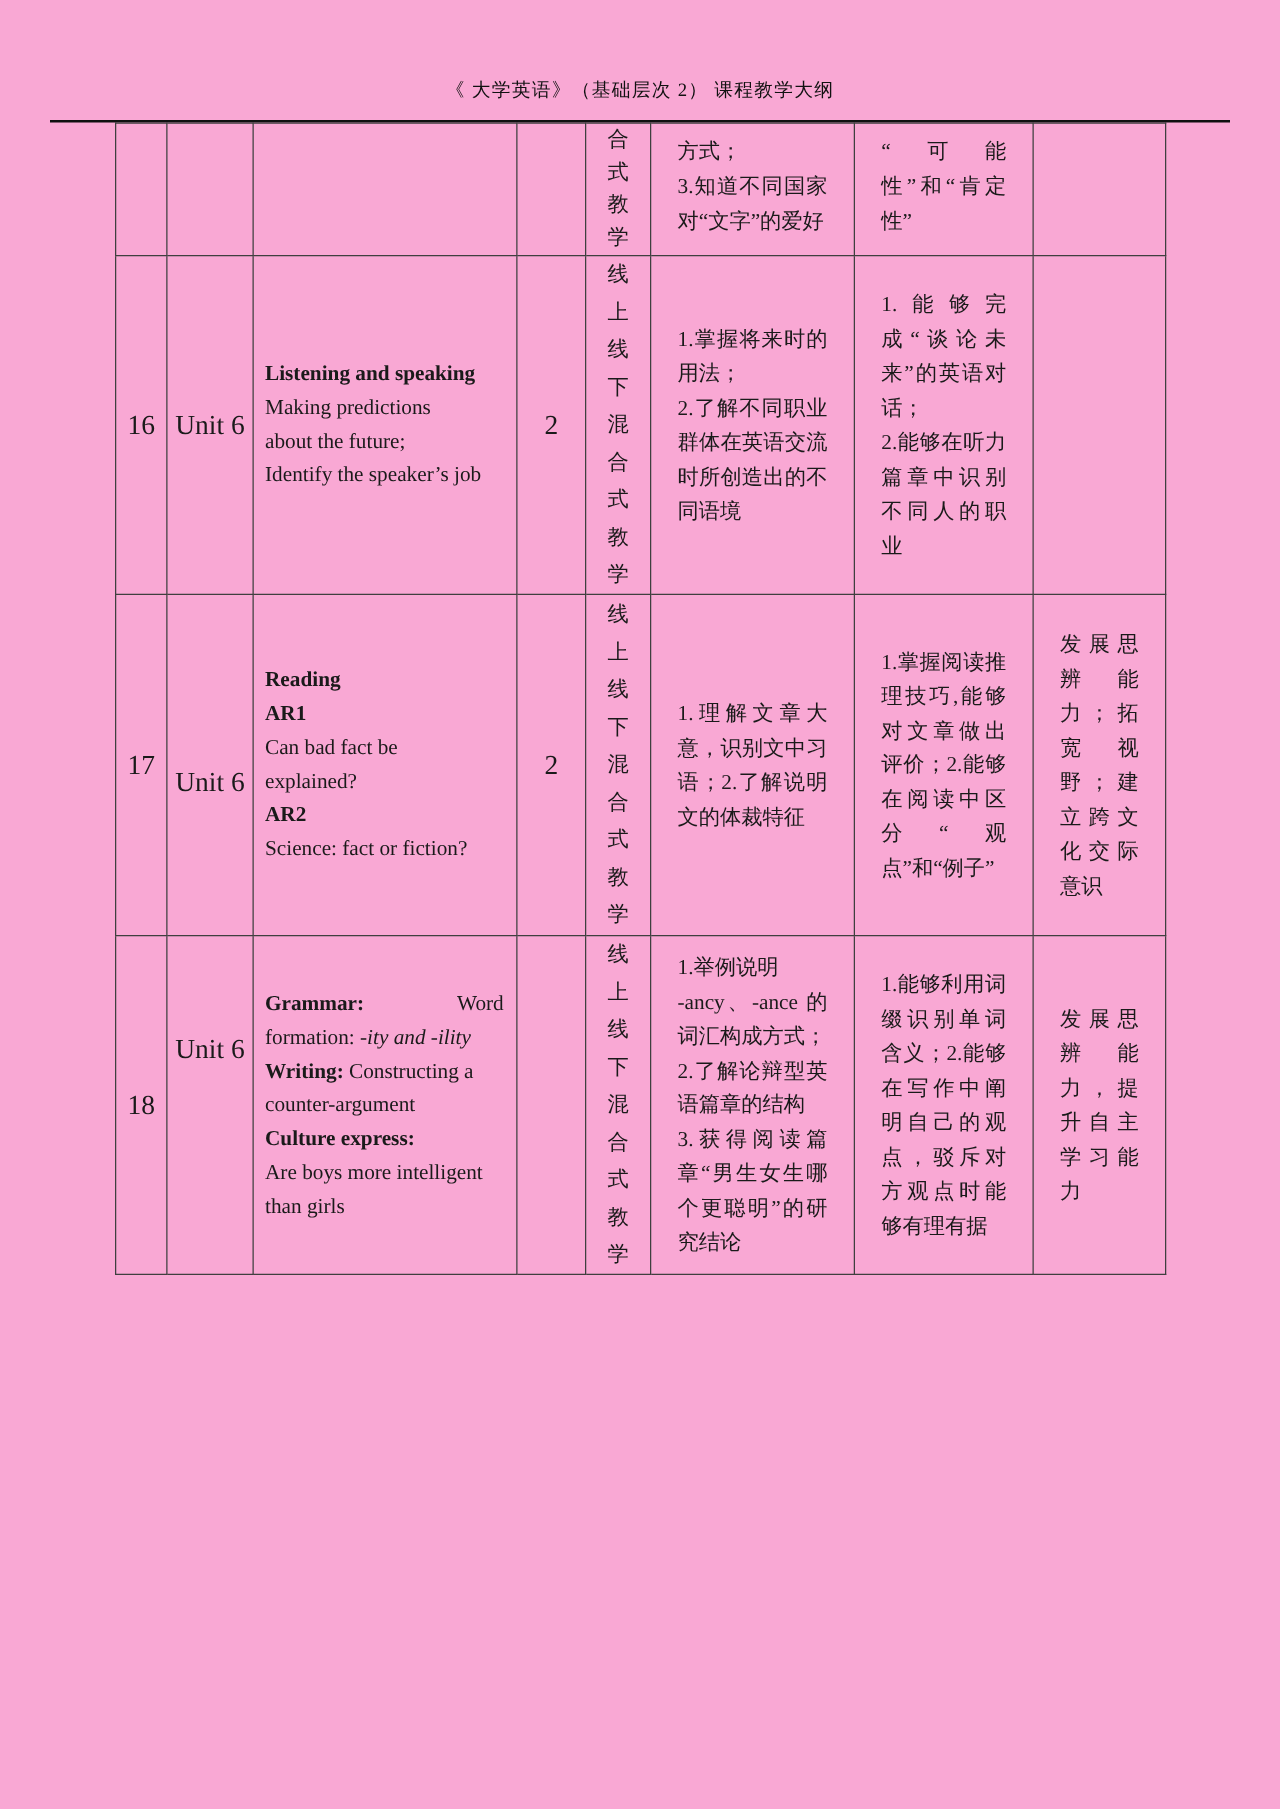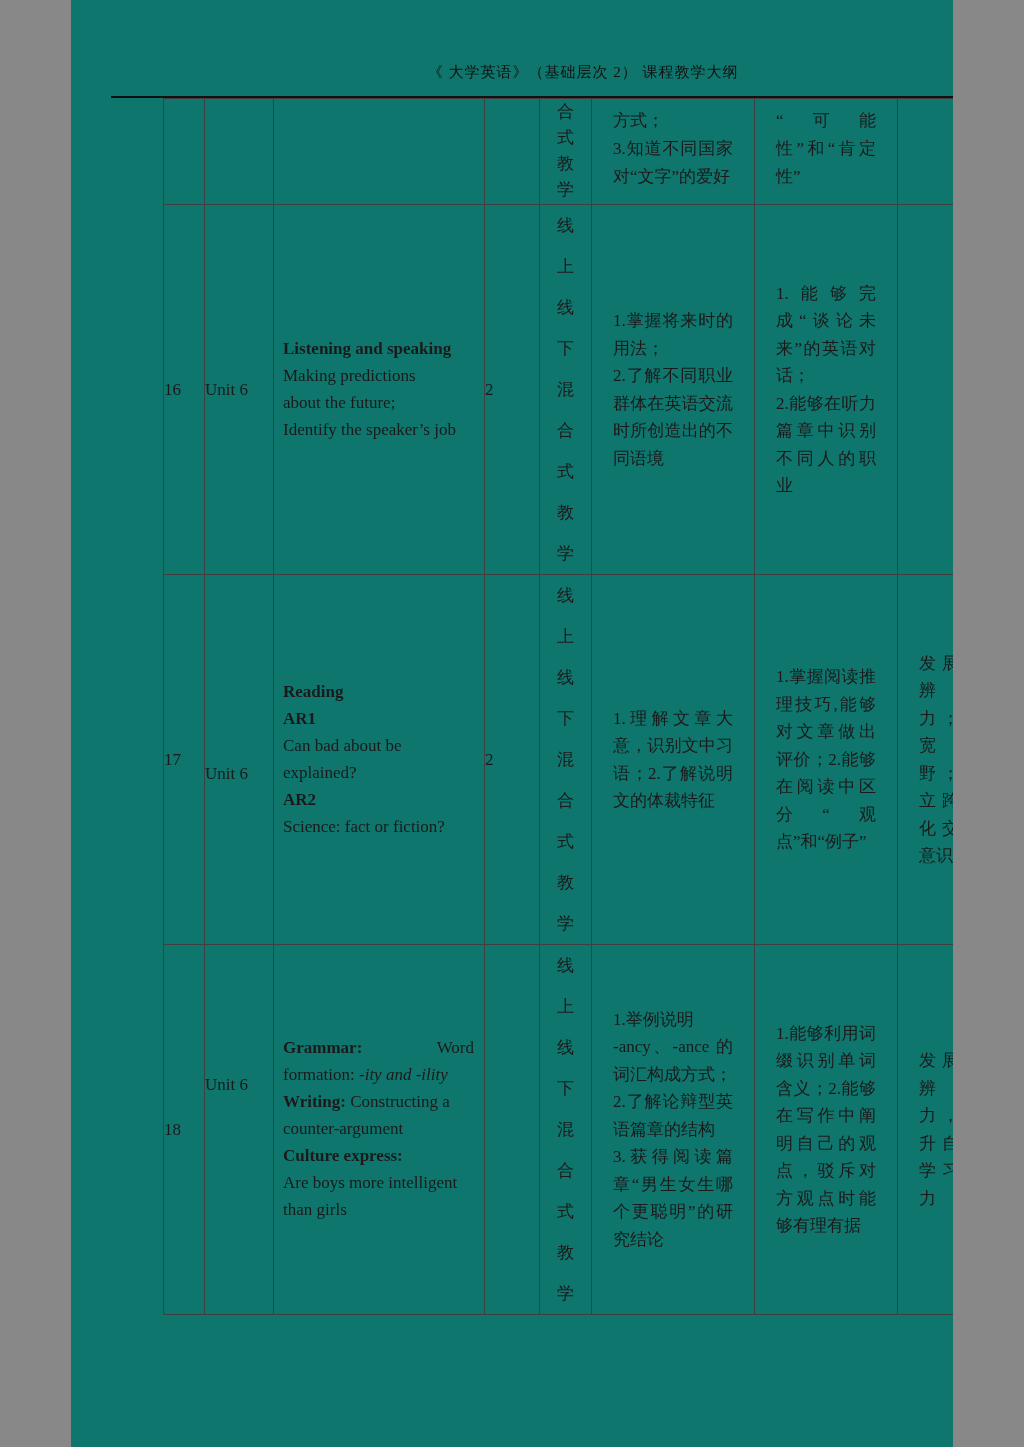--- a/index.html
+++ b/index.html
@@ -1,20 +1,20 @@
 <!DOCTYPE html>
 <html><head>
 <meta charset="utf-8">
 <style>
   html,body{margin:0;padding:0;background:#888;}
   .page{
     position:relative;
-    width:882px;height:1447px;
+    width:1024px;height:1447px;
     margin:0 auto;
-    background:#0f766e;
+    background:#f9a8d4;
     font-family:"Liberation Serif","DejaVu Serif",serif;
     color:#1a1a1a;
     overflow:hidden;
     text-decoration:underline;
   }
   .doc-header{
     position:absolute;
     top:63px;left:0;width:1024px;
     text-align:center;
     font-size:15px;
@@ -33,22 +33,22 @@
     table-layout:fixed;
     width:840px;
   }
   td{
     border:1px solid #3f3f3f;
     padding:0;
     vertical-align:middle;
     overflow:hidden;
   }
   .num-cell,.unit-cell,.hours-cell{
-    text-align:left;
-    font-size:17px;
+    text-align:center;
+    font-size:22px;
   }
   .unit-17{padding-top:28px;}
   .unit-18{padding-bottom:90px;}
   .content-cell{
     padding:2px 2px 4px 9px;
     font-size:17px;
     line-height:27px;
     text-align:left;
   }
   .cn-cell{
@@ -58,21 +58,21 @@
     text-align:justify;
     text-align-last:left;
     text-justify:inter-character;
     white-space:pre-line;
   }
   .method-cell{text-align:center;}
   .vtext{
     display:inline-block;
     width:19px;
     word-break:break-all;
-    line-height:41px;
+    line-height:30px;
     font-size:17px;
     text-align:center;
   }
   .top-row td{vertical-align:top;}
   .top-row .vtext{line-height:26px;}
   .top-row .cn-cell{padding-top:8px;line-height:28px;}
   .b{font-weight:bold;}
   .i{font-style:italic;}
   .flexline{display:flex;justify-content:space-between;padding-right:8px;}
   .doc-footer{
@@ -134,21 +134,21 @@
 2.能够在听力篇章中识别不同人的职业</td>
       <td class="cn-cell"></td>
     </tr>
 
     <tr style="height:273px">
       <td class="num-cell">17</td>
       <td class="unit-cell unit-17">Unit 6</td>
       <td class="content-cell">
         <div class="b">Reading</div>
         <div class="b">AR1</div>
-        <div>Can bad about be</div>
+        <div>Can bad fact be</div>
         <div>explained?</div>
         <div class="b">AR2</div>
         <div>Science: fact or fiction?</div>
       </td>
       <td class="hours-cell">2</td>
       <td class="method-cell"><span class="vtext">线上线下混合式教学</span></td>
       <td class="cn-cell">1.理解文章大意，识别文中习语；2.了解说明文的体裁特征</td>
       <td class="cn-cell">1.掌握阅读推理技巧,能够对文章做出评价；2.能够在阅读中区分“观点”和“例子”</td>
       <td class="cn-cell">发展思辨能力；拓宽视野；建立跨文化交际意识</td>
     </tr>

